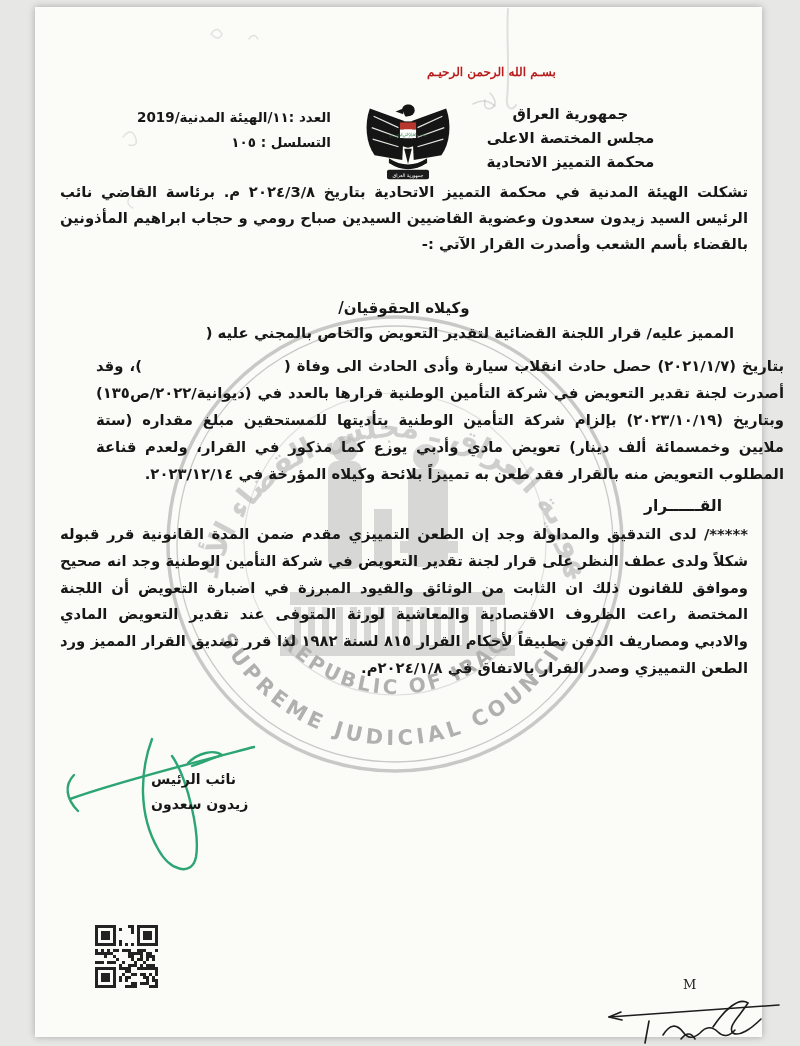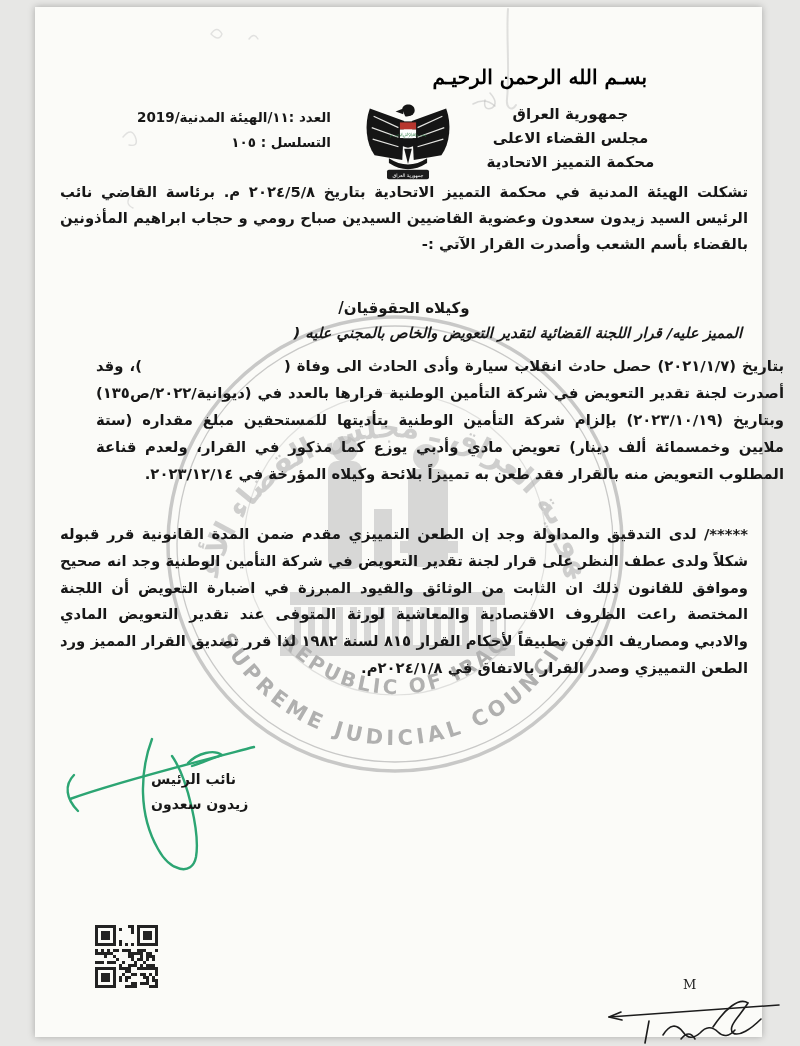--- a/index.html
+++ b/index.html
@@ -2,34 +2,34 @@
 <html lang="ar"><head>
 <meta charset="utf-8">
 <style>
   html,body{margin:0;padding:0;background:#e7e7e5;}
   .canvas{position:relative;width:800px;height:1046px;background:#e7e7e5;overflow:hidden;
           font-family:"DejaVu Sans","Liberation Sans",sans-serif;}
   .page{position:absolute;left:35px;top:7px;width:727px;height:1030px;background:#fbfbf8;
         box-shadow:0 0 7px rgba(0,0,0,.28);}
   .abs{position:absolute;}
   .ar{direction:rtl;unicode-bidi:plaintext;color:#171717;font-weight:700;}
-  .bismillah{left:392px;top:58px;width:220px;text-align:right;font-size:20px;
-             font-family:"DejaVu Serif","Liberation Serif",serif;font-weight:700;color:#000000;}
+  .bismillah{left:392px;top:58px;width:220px;text-align:left;font-size:12px;
+             font-family:"DejaVu Serif","Liberation Serif",serif;font-weight:700;color:#b91c1c;}
   .hdr-right{left:448px;top:95px;width:175px;text-align:center;font-size:15px;line-height:24px;}
   .hdr-left{left:98px;top:98px;width:198px;text-align:right;font-size:13.5px;line-height:25px;}
   .hdr-left .l2{padding-left:18px;}
   .para{left:25px;width:688px;text-align:justify;font-size:14.8px;line-height:26px;}
   .p-intro{top:172px;}
   .p-facts{top:345px;line-height:27px;margin-left:36px;}
   .gap{display:inline-block;width:142px;}
   .party-a{left:25px;top:262px;width:688px;text-align:center;font-size:14.8px;}
   .party-b{left:25px;top:292px;width:688px;text-align:center;font-size:15px;}
   .party-c{left:25px;top:317px;width:688px;text-align:right;padding-left:0;font-size:14.8px;
            box-sizing:border-box;padding-right:0;}
-  .party-c .inner{display:inline-block;margin-right:6px;font-style:italic;}
+  .party-c .inner{display:inline-block;margin-right:14px;}
   .d-head{left:25px;top:490px;width:688px;text-align:right;box-sizing:border-box;
           padding-right:26px;font-size:15.5px;}
   .p-decision{top:514px;line-height:26.8px;}
   .stamp{left:125px;top:302px;pointer-events:none;}
   .sig-green{left:25px;top:723px;}
   .sig-block{left:116px;top:760px;width:140px;text-align:left;font-size:14px;line-height:25px;}
   .qr{left:60px;top:918px;line-height:0;}
   .m-mark{left:648px;top:970px;font-size:13px;color:#222;
           font-family:"DejaVu Serif","Liberation Serif",serif;font-weight:400;}
   .sig-black{left:558px;top:980px;}
@@ -83,21 +83,21 @@
         <rect x="130" y="283" width="215" height="13"></rect>
         <line x1="134" y1="317" x2="346" y2="317" stroke="#b5b5b5" stroke-width="38" stroke-dasharray="7,7"></line>
         <rect x="120" y="336" width="235" height="11"></rect>
       </g>
     </svg>
 
     <div class="abs ar bismillah">بسـم الله الرحمن الرحيـم</div>
 
     <div class="abs ar hdr-right">
       <div>جمهورية العراق</div>
-      <div>مجلس القضاء الاعلى</div>
+      <div>مجلس المختصة الاعلى</div>
       <div>محكمة التمييز الاتحادية</div>
     </div>
 
     <svg class="abs" style="left:325px;top:92px" width="96" height="84" viewBox="0 0 100 88">
       <g fill="#151515">
         <path d="M46,23 L10,10 C4,26 6,47 15,59 L44,64 Z"></path>
         <path d="M54,23 L90,10 C96,26 94,47 85,59 L56,64 Z"></path>
         <path d="M44,11 C44,4 57,4 57,12 C57,17 50,19 47,18 Z"></path>
         <path d="M45,10 l-8,3 l8,3 z"></path>
         <path d="M46,52 L50,68 L54,52 Z"></path>
@@ -122,27 +122,28 @@
         <rect x="28" y="74" width="44" height="10" rx="2" fill="#1c1c1c"></rect>
         <text x="50" y="81.5" font-size="5" fill="#ffffff" text-anchor="middle">جمهورية العراق</text>
       </g>
     </svg>
 
     <div class="abs ar hdr-left">
       <div>العدد :١١/الهيئة المدنية/2019</div>
       <div class="l2">التسلسل : ١٠٥</div>
     </div>
 
-    <div class="abs ar para p-intro">تشكلت الهيئة المدنية في محكمة التمييز الاتحادية بتاريخ ٢٠٢٤/5/٨ م. برئاسة القاضي نائب الرئيس السيد زيدون سعدون وعضوية القاضيين السيدين صباح رومي و حجاب ابراهيم المأذونين بالقضاء بأسم الشعب وأصدرت القرار الآتي :-</div>
+    <div class="abs ar para p-intro">تشكلت الهيئة المدنية في محكمة التمييز الاتحادية بتاريخ ٢٠٢٤/3/٨ م. برئاسة القاضي نائب الرئيس السيد زيدون سعدون وعضوية القاضيين السيدين صباح رومي و حجاب ابراهيم المأذونين بالقضاء بأسم الشعب وأصدرت القرار الآتي :-</div>
 
     <div class="abs ar party-b">وكيلاه الحقوقيان/</div>
     <div class="abs ar party-c"><span class="inner">المميز عليه/ قرار اللجنة القضائية لتقدير التعويض والخاص بالمجني عليه (</span></div>
 
     <div class="abs ar para p-facts"><span>بتاريخ (٢٠٢١/١/٧) حصل حادث انقلاب سيارة وأدى الحادث الى وفاة (</span><span class="gap"></span><span>)، وقد أصدرت لجنة تقدير التعويض في شركة التأمين الوطنية قرارها بالعدد في (ديوانية/٢٠٢٢/ص١٣٥) وبتاريخ (٢٠٢٣/١٠/١٩) بإلزام شركة التأمين الوطنية بتأديتها للمستحقين مبلغ مقداره (ستة ملايين وخمسمائة ألف دينار) تعويض مادي وأدبي يوزع كما مذكور في القرار، ولعدم قناعة المطلوب التعويض منه بالقرار فقد طعن به تمييزاً بلائحة وكيلاه المؤرخة في ٢٠٢٣/١٢/١٤.</span></div>
 
+    <div class="abs ar d-head">القــــــرار</div>
 
     <div class="abs ar para p-decision">*****/ لدى التدقيق والمداولة وجد إن الطعن التمييزي مقدم ضمن المدة القانونية قرر قبوله شكلاً ولدى عطف النظر على قرار لجنة تقدير التعويض في شركة التأمين الوطنية وجد انه صحيح وموافق للقانون ذلك ان الثابت من الوثائق والقيود المبرزة في اضبارة التعويض أن اللجنة المختصة راعت الظروف الاقتصادية والمعاشية لورثة المتوفى عند تقدير التعويض المادي والادبي ومصاريف الدفن تطبيقاً لأحكام القرار ٨١٥ لسنة ١٩٨٢ لذا قرر تصديق القرار المميز ورد الطعن التمييزي وصدر القرار بالاتفاق في ٢٠٢٤/١/٨م.</div>
 
     <svg class="abs sig-green" width="245" height="170">
       <g fill="none" stroke="#2ca573" stroke-width="2.4" stroke-linecap="round">
         <path d="M 10,69 C 60,51 140,31 194,17"></path>
         <path d="M 92,9 C 80,41 78,84 98,119 C 110,141 132,147 136,127 C 140,104 128,49 112,26"></path>
         <path d="M 128,33 C 138,23 154,19 162,25 C 152,29 140,33 132,36"></path>
         <path d="M 18,81 C 6,69 4,55 14,45"></path>
       </g>

